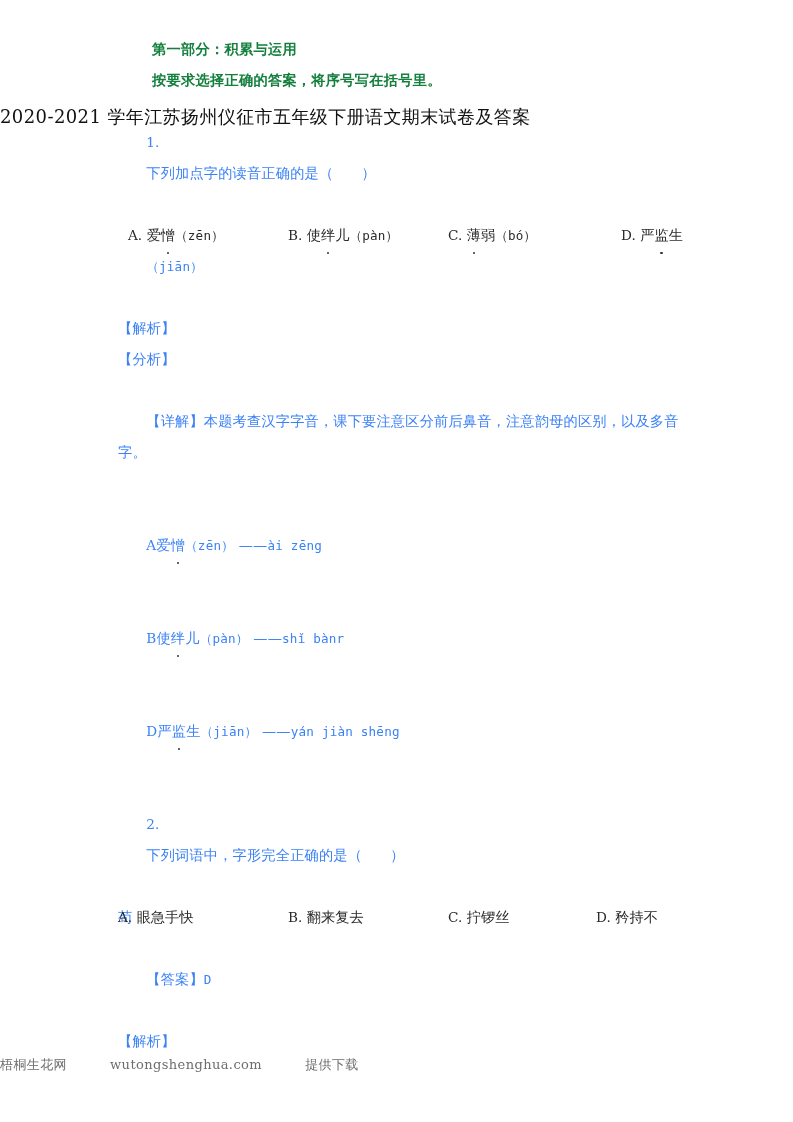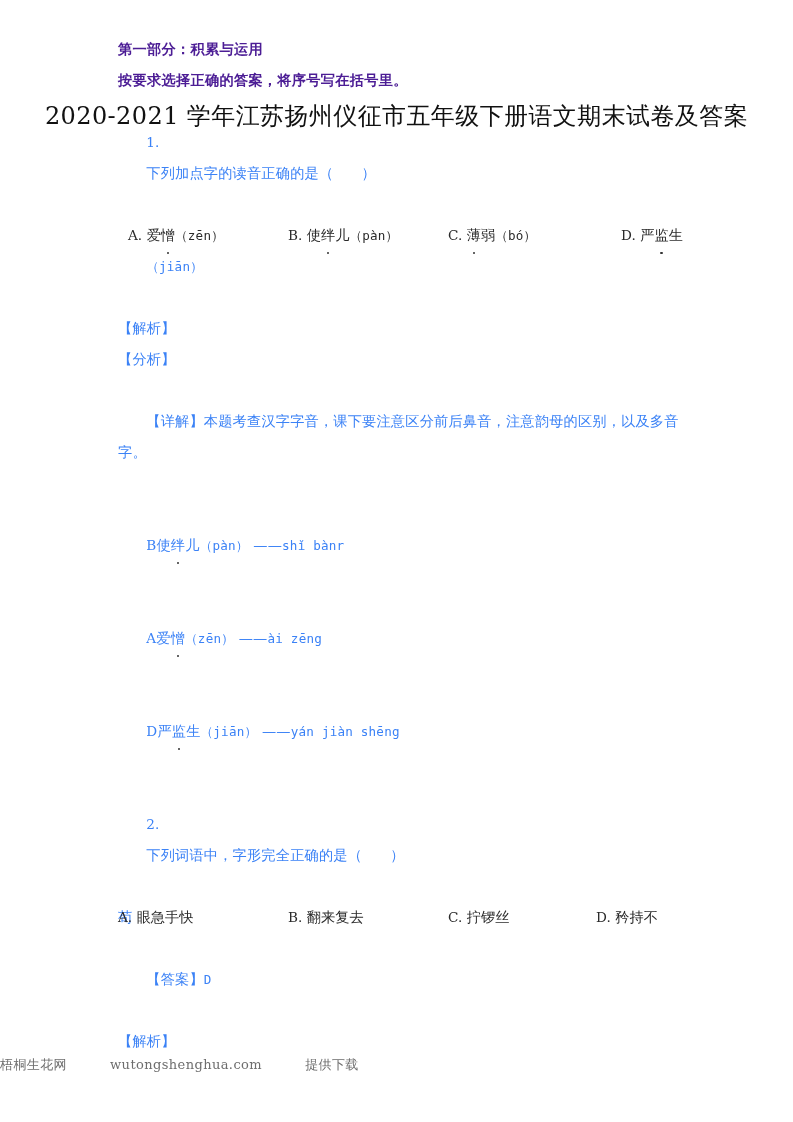--- a/index.html
+++ b/index.html
@@ -24,41 +24,42 @@
     position: absolute;
     left: 118px;
     top: 0;
     width: 575px;
   }
 
   
   .doc-title {
     margin: 0;
     padding-top: 96px;
-    text-align: center;
-    font-size: 24px;
+    text-align: left;
+    font-size: 18px;
     line-height: 41px;
     font-weight: 400;
     letter-spacing: 0.4px;
     color: #111;
     font-family: "DejaVu Serif", "Liberation Serif", serif;
   }
 
   
   .line {
     font-size: 14.2px;
     line-height: 31px;
     color: #3b82f6;
     white-space: pre-wrap;
     letter-spacing: 0.2px;
   }
   .line.bold {
     font-weight: bold;
-    color: #4c1d95;
+    color: #15803d;
     letter-spacing: 0.3px;
+    margin-left: 34px;
   }
   .block-gap-lg { height: 34px; }
 
   
   .opt-row {
     font-size: 14.2px;
     line-height: 31px;
     color: #2a2a2a;
     position: relative;
     white-space: nowrap;
@@ -157,24 +158,24 @@
       <span class="pinyin">（jiān）</span>
     </div>
 
     <div class="line">【解析】</div>
     <div class="line">【分析】</div>
     <div class="line">
       <span>【详解】</span><span>本题考查汉字字音，课下要注意区分前后鼻音，注意韵母的区别，以及多音字。</span>
     </div>
 
     <div class="line">
+      <span class="marker">A</span><span>爱</span><span class="dot">憎</span><span></span><span class="pinyin">（zēn）</span><span> ——</span><span class="pinyin">ài zēng</span>
+    </div>
+    <div class="line">
       <span class="marker">B</span><span>使</span><span class="dot">绊</span><span>儿</span><span class="pinyin">（pàn）</span><span> ——</span><span class="pinyin">shǐ bànr</span>
-    </div>
-    <div class="line">
-      <span class="marker">A</span><span>爱</span><span class="dot">憎</span><span></span><span class="pinyin">（zēn）</span><span> ——</span><span class="pinyin">ài zēng</span>
     </div>
     <div class="line">
       <span class="marker">D</span><span>严</span><span class="dot">监</span><span>生</span><span class="pinyin">（jiān）</span><span> ——</span><span class="pinyin">yán jiàn shēng</span>
     </div>
 
     <div class="line">
       <span class="marker">2.</span>
       <span>下列词语中，字形完全正确的是（      ）</span>
     </div>
 

